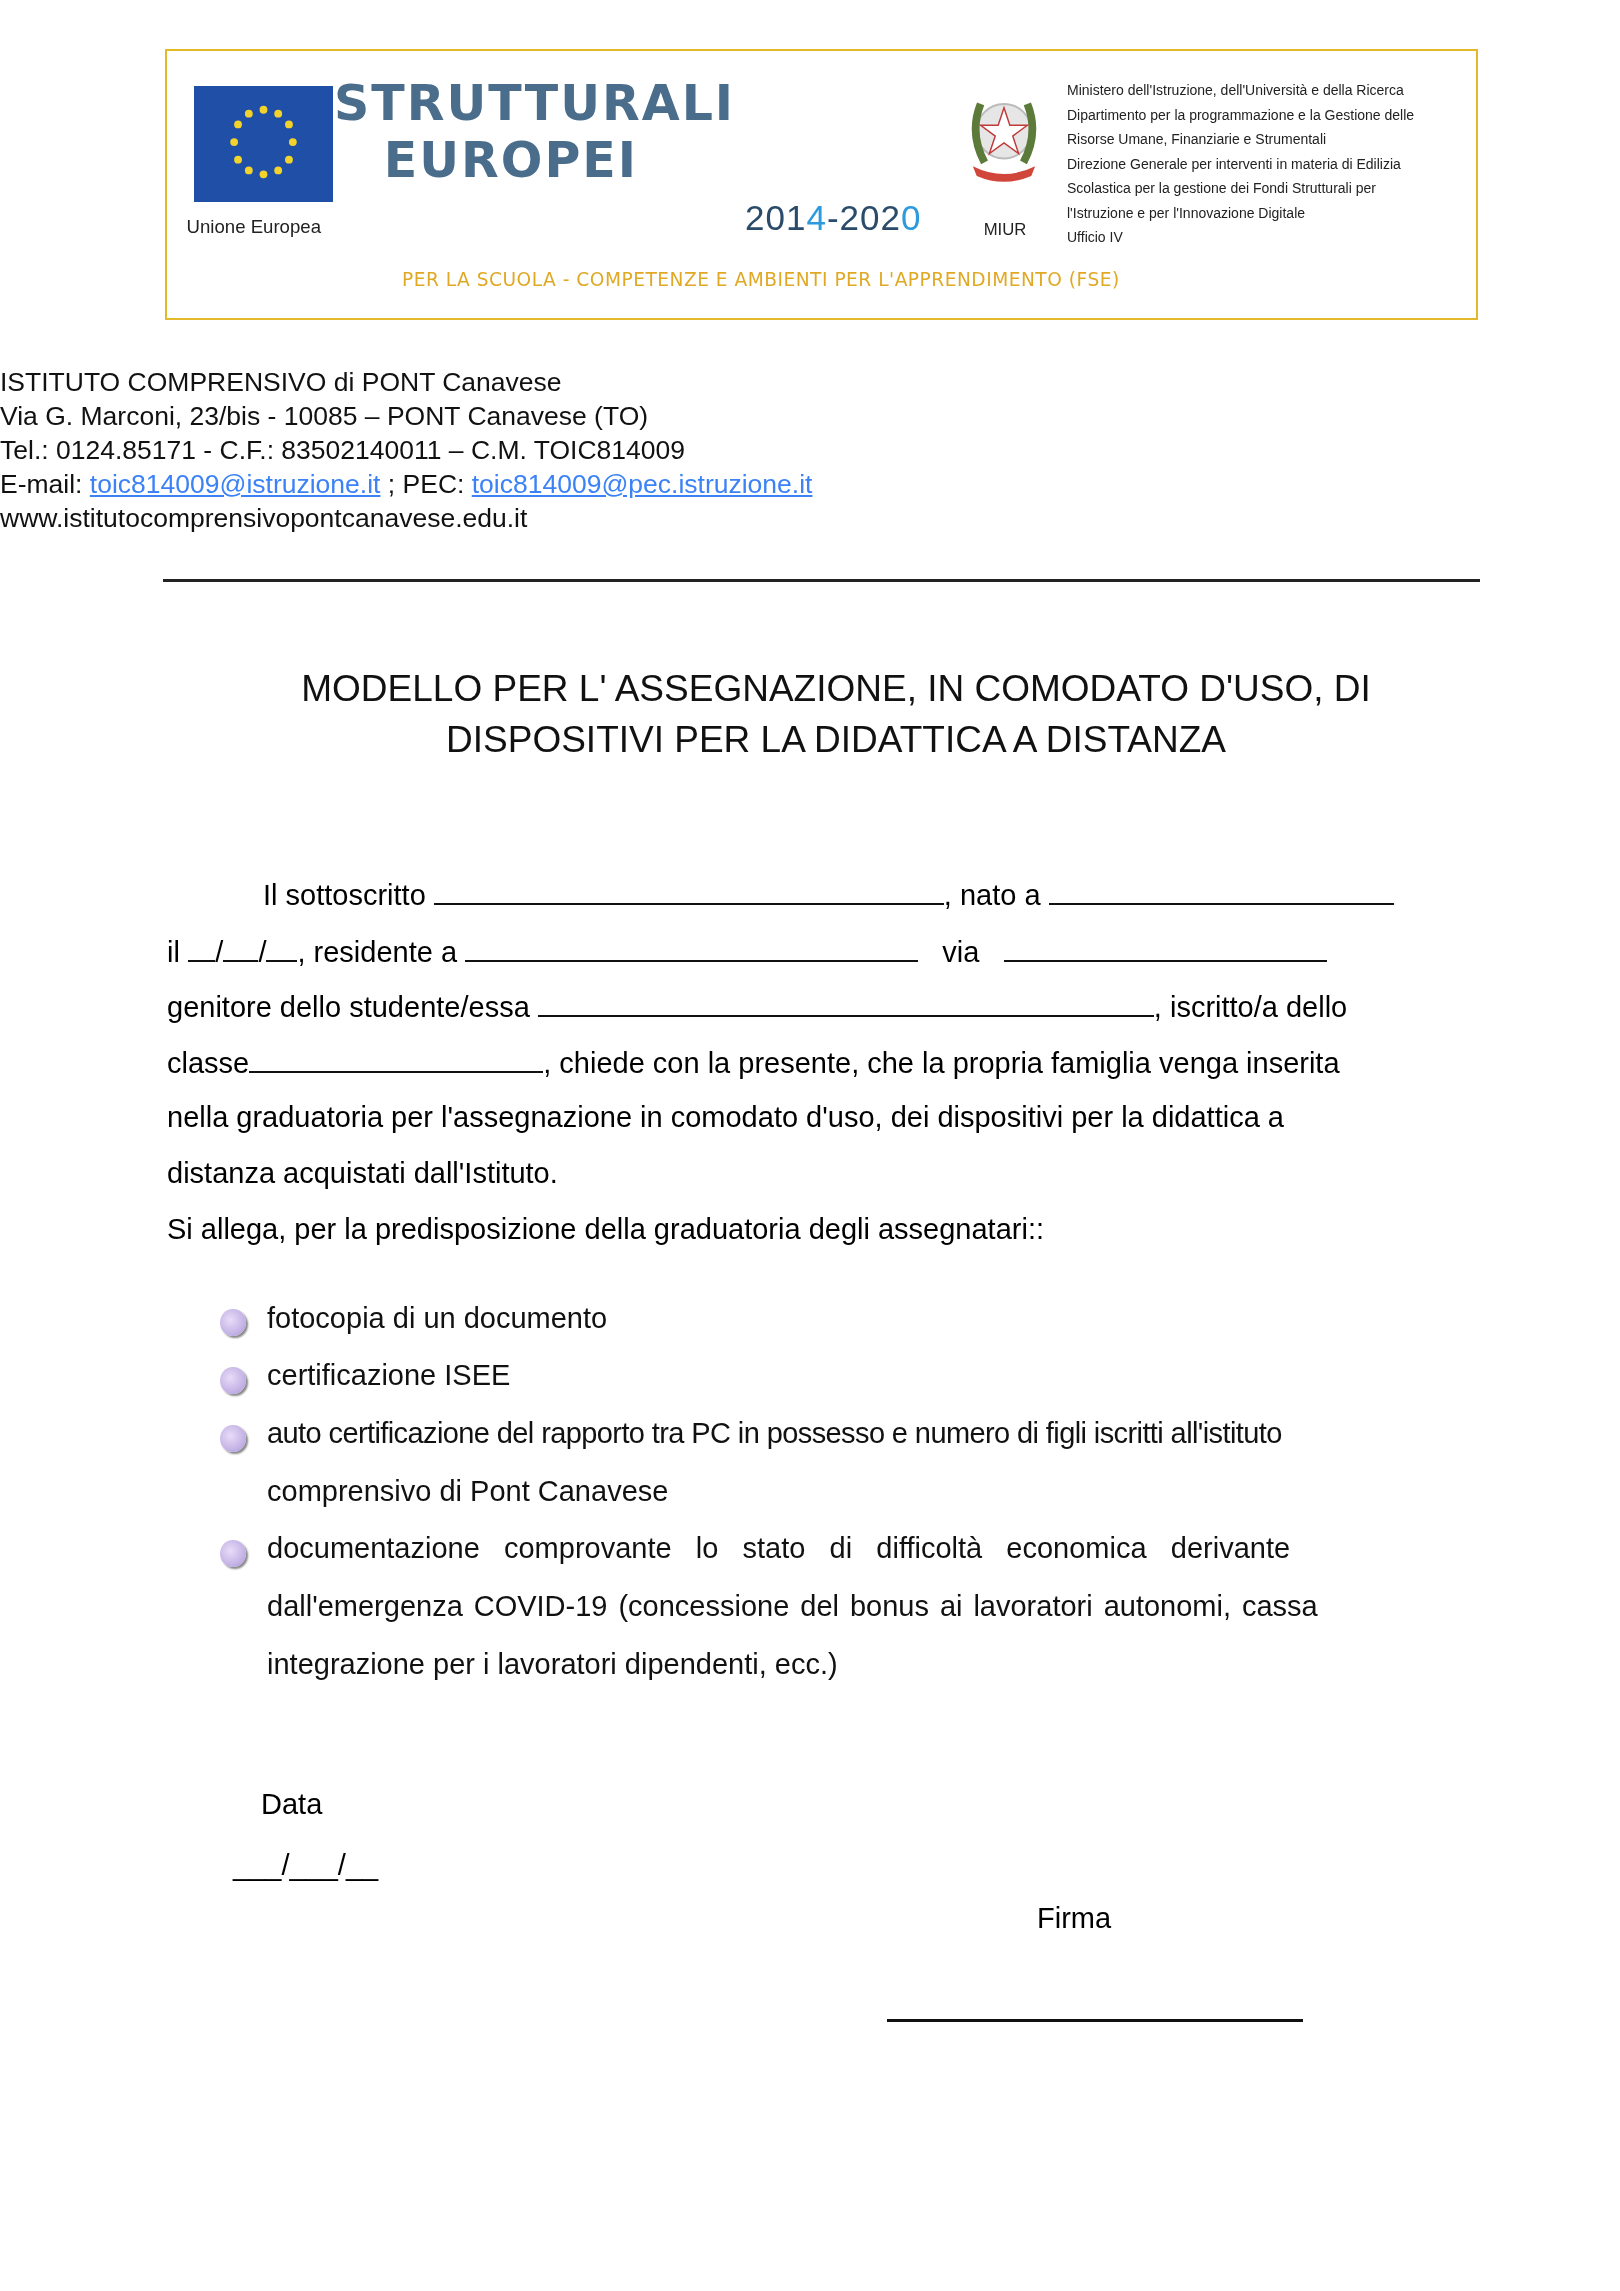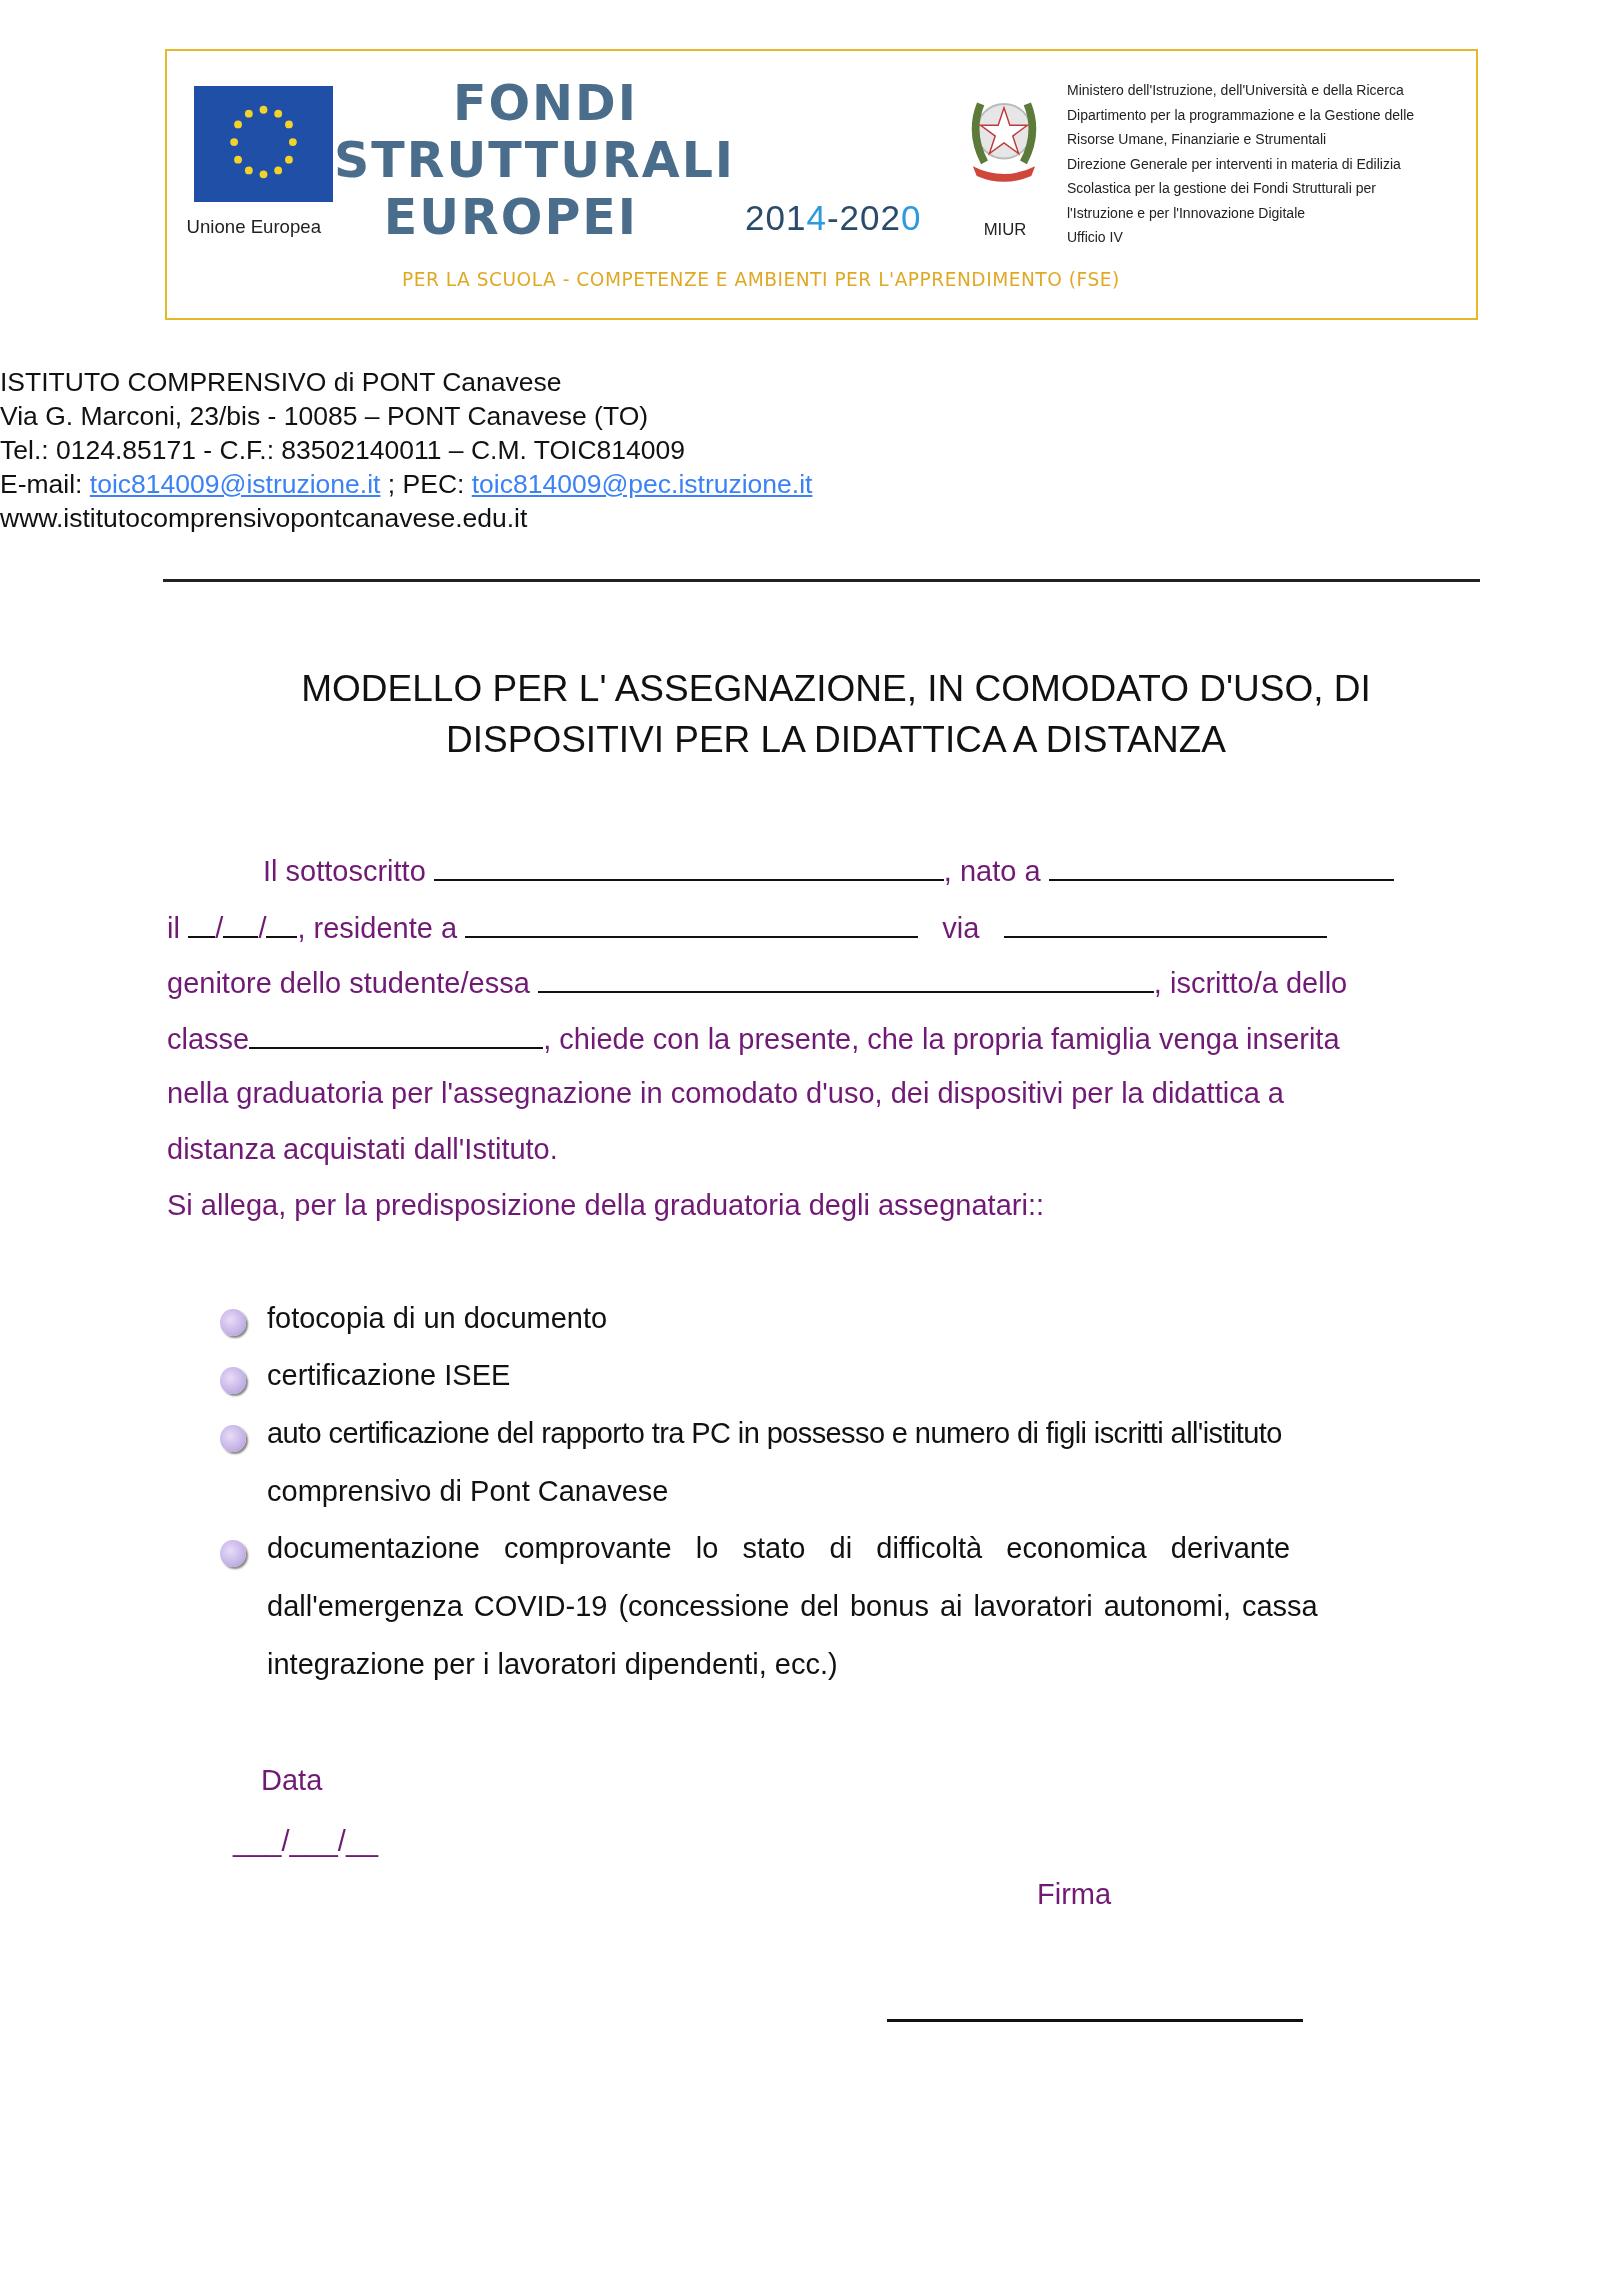--- a/index.html
+++ b/index.html
@@ -21,21 +21,21 @@
 
   
   #institute { left: 0; top: 365px; width: 1620px; text-align: left; font-size: 26.5px; line-height: 34px; color: #111; }
   #institute a { color: #3b82f6; text-decoration: underline; }
   #rule { left: 163px; top: 579px; width: 1317px; height: 2.9px; background: #222; }
 
   
   #title { left: 0; top: 663px; width: 1620px; text-align: center; font-size: 37px; line-height: 51px; color: #111; padding-left: 26px; }
 
   
-  .line { font-size: 29px; color: #701a75; white-space: nowrap; }
+  .line { font-size: 29px; color: #000000; white-space: nowrap; margin-top: 24px; }
   .blank { display: inline-block; border-bottom: 2.9px solid #111; height: 25.5px; vertical-align: baseline; }
   #p1 { left: 263px; top: 853px; }
   #p2 { left: 167px; top: 910px; }
   #p3 { left: 167px; top: 965px; }
   #p4 { left: 167px; top: 1021px; width: 1309px; }
   #p5 { left: 167px; top: 1077px; }
   #p6 { left: 167px; top: 1133px; }
   #p7 { left: 167px; top: 1189px; }
 
   .bullet { position: absolute; width: 25.5px; height: 27.4px; border-radius: 50%; background: radial-gradient(circle at 40% 40%, #e8dcf8 0%, #c5b4e6 60%, #a894d4 100%); box-shadow: 2px 2px 2px #888; }
@@ -64,21 +64,20 @@
           <circle cx="45" cy="75" r="4"></circle>
         <circle cx="41" cy="57" r="4"></circle>
           <circle cx="45" cy="39" r="4"></circle>
           <circle cx="56" cy="28" r="4"></circle>
       </g>
     </svg>
   </div>
   <div id="eu-label" class="abs">Unione Europea</div>
 
   <div id="fondi" class="abs">
-    <div>FONDI</div>
     <div>STRUTTURALI</div>
     <div>EUROPEI</div>
   </div>
 
   <div id="pon-years" class="abs"><span>201</span><span class="acc">4</span><span>-202</span><span class="acc">0</span></div>
 
   <div id="tagline" class="abs">PER LA SCUOLA - COMPETENZE E AMBIENTI PER L'APPRENDIMENTO (FSE)</div>
 
   <div id="miur-emblem" class="abs">
     <svg width="74" height="108" viewBox="0 0 76 110">

